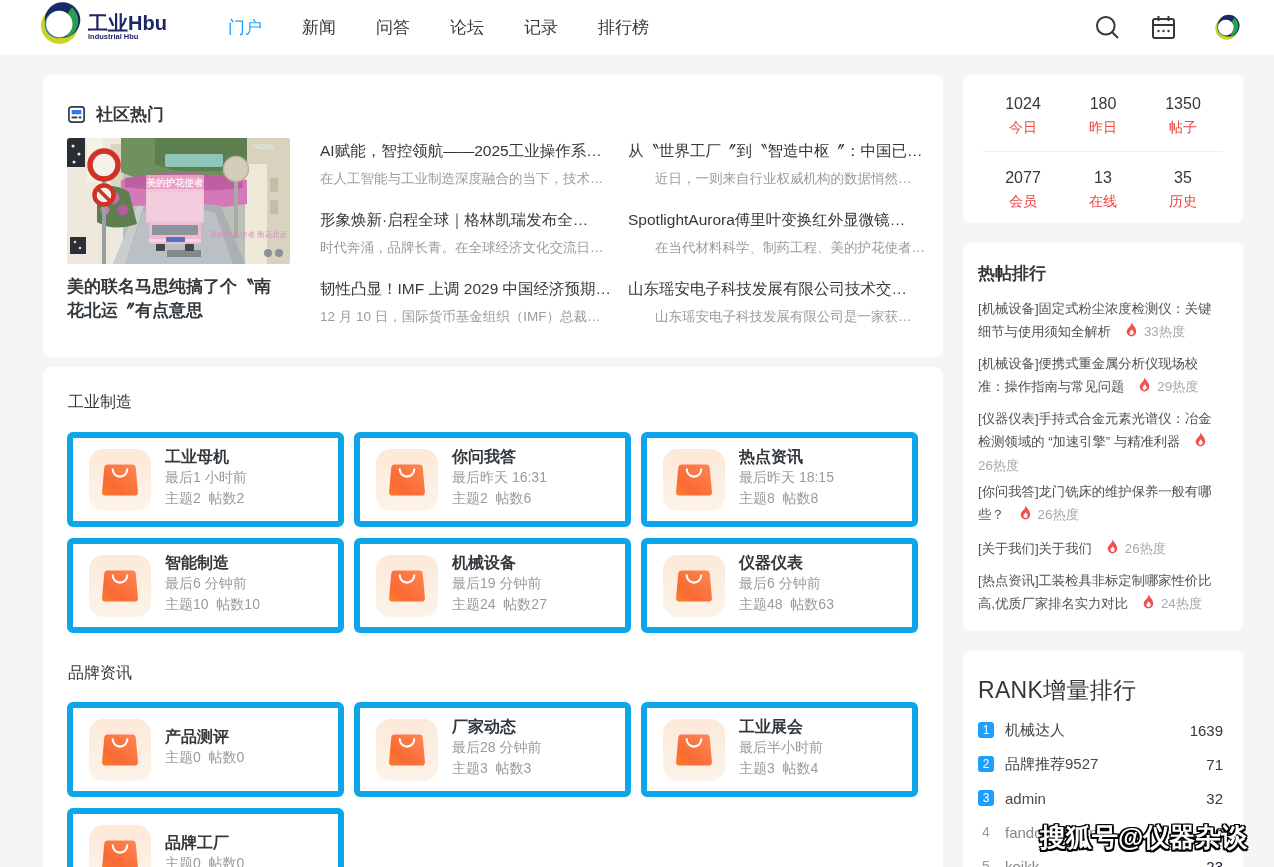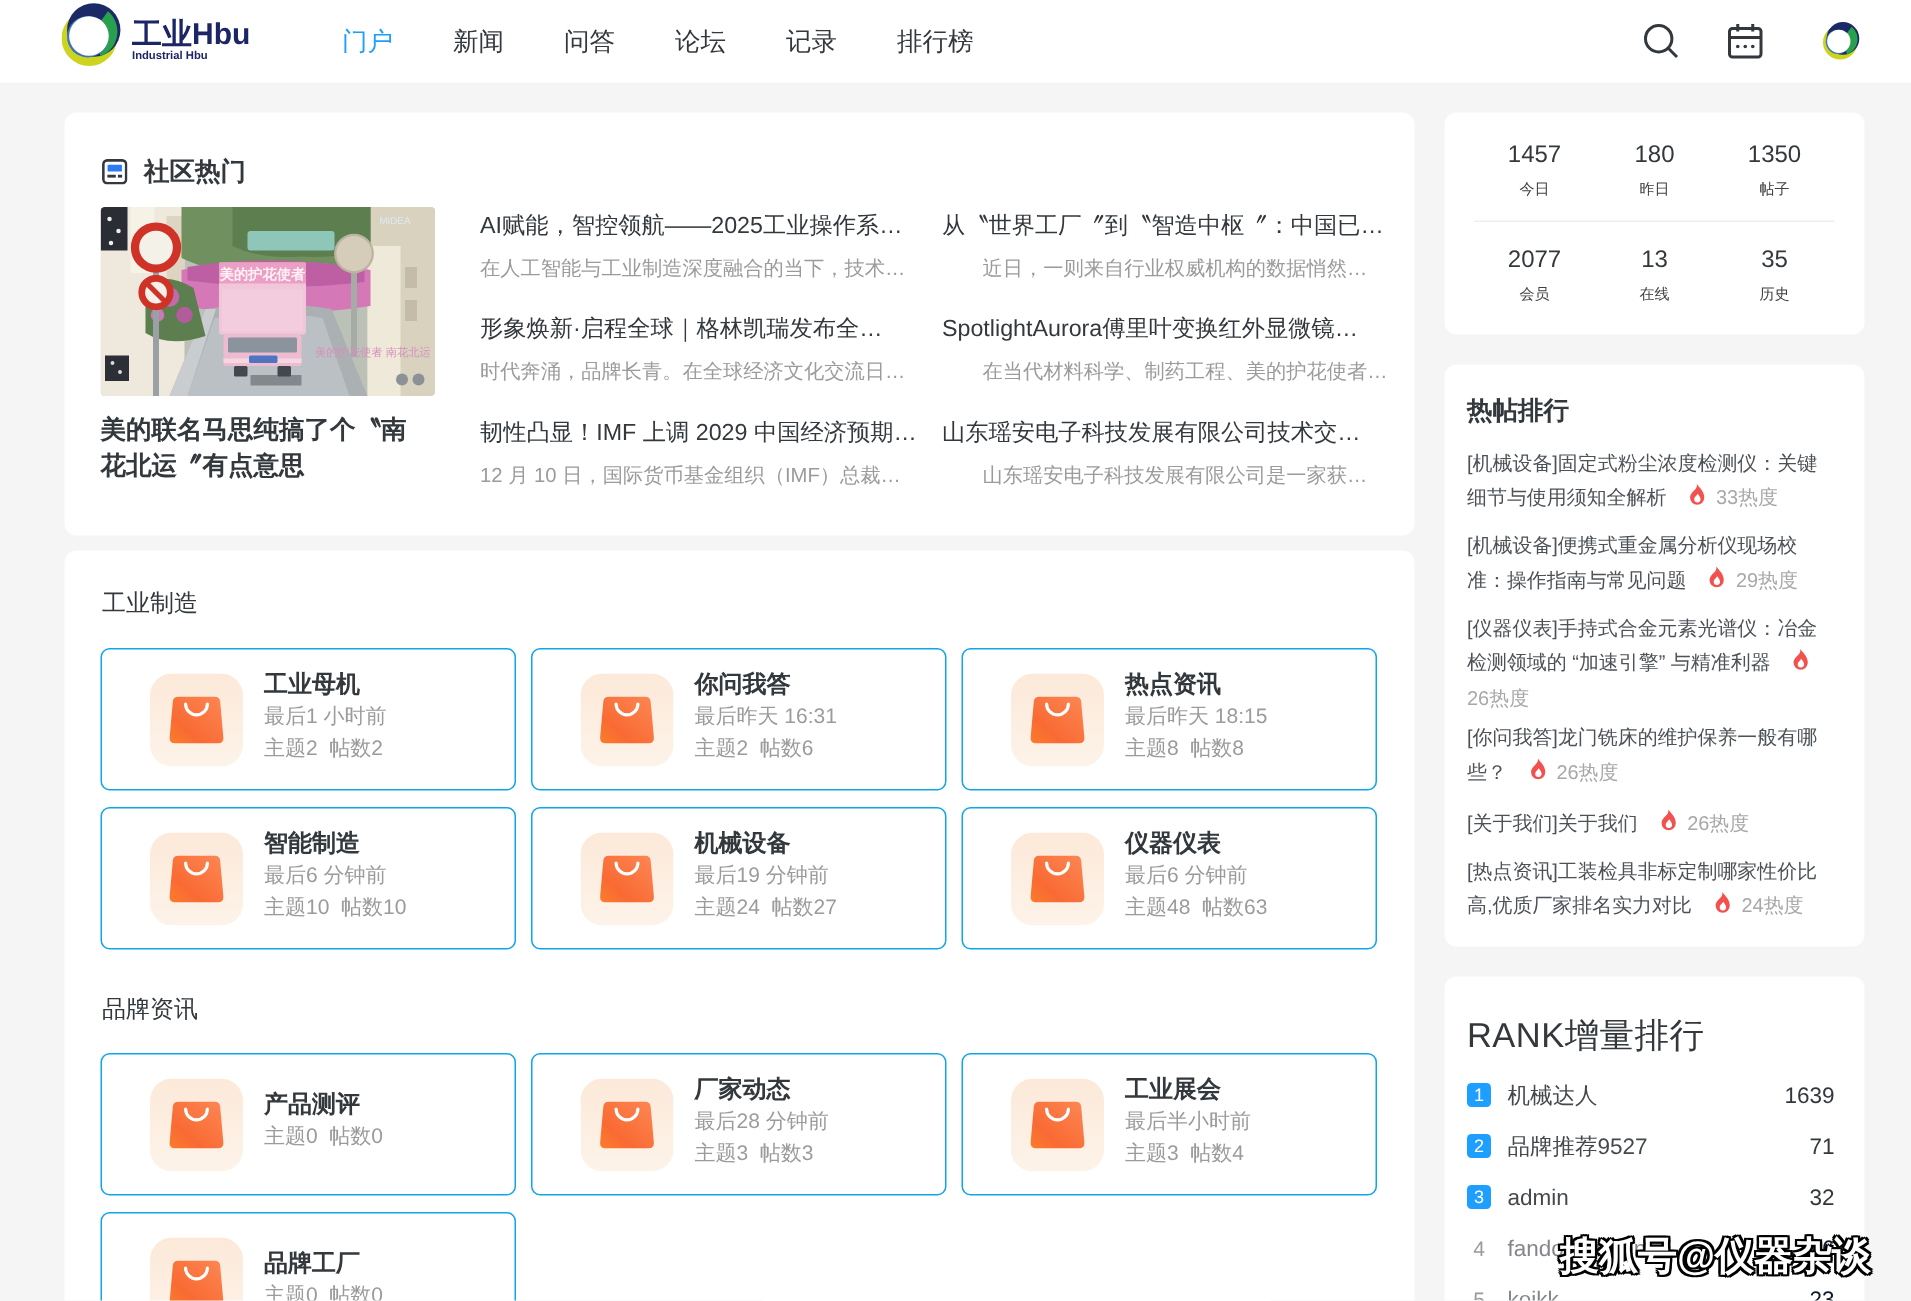--- a/index.html
+++ b/index.html
@@ -30,33 +30,33 @@
 .feat .ft{margin-top:11px;font-size:17px;line-height:23.5px;font-weight:bold;color:#33383d;width:212px;}
 .alist{position:absolute;top:65px;width:296px;}
 .al1{left:277px;}
 .al2{left:585px;}
 .aitem{margin-bottom:21px;}
 .aitem .t{font-size:15.5px;color:#33383d;line-height:22px;white-space:nowrap;overflow:hidden;}
 .aitem .s{font-size:13.5px;color:#9b9b9b;line-height:19px;margin-top:7px;white-space:nowrap;overflow:hidden;}
 
 .stitle{position:absolute;left:25px;font-size:16px;color:#33383d;}
 .fgrid{position:absolute;left:24px;width:852px;display:flex;flex-wrap:wrap;}
-.fcard{width:277px;height:95px;border:1px solid #0ea5e9;border-radius:6px;margin-right:10px;margin-bottom:11px;display:flex;align-items:center;padding-left:32px;background:#fff;}
+.fcard{width:277px;height:95px;border:6px solid #0ea5e9;border-radius:6px;margin-right:10px;margin-bottom:11px;display:flex;align-items:center;padding-left:16px;background:#fff;}
 .fcard:nth-child(3n){margin-right:0;}
 .ficon{width:62px;height:62px;flex:0 0 62px;}
 .finfo{margin-left:14px;position:relative;top:-2px;}
 .finfo .fn{font-size:16px;font-weight:bold;color:#33383d;line-height:20px;}
 .finfo .fl{font-size:14px;color:#9b9b9b;line-height:21px;}
 
 .side{position:absolute;left:963px;top:75px;width:280px;}
 .stats{position:absolute;left:0;top:0;width:280px;height:148px;background:#fff;border-radius:8px;}
 .srow{display:flex;text-align:center;padding-top:20px;padding-left:20px;}
 .srow .c{width:80px;}
 .srow .n{font-size:16px;color:#33383d;}
-.srow .l{font-size:10px;color:#404040;margin-top:6px;}
+.srow .l{font-size:14px;color:#ef4444;margin-top:6px;}
 .sdiv{margin:14px 20px 0 20px;border-top:1px solid #eee;}
 .hot{position:absolute;left:0;top:168px;width:280px;height:388px;background:#fff;border-radius:8px;padding:21px 29px 0 15px;overflow:hidden;}
 .hot h3{font-size:17px;color:#33383d;font-weight:bold;line-height:20px;}
 .hot ul{list-style:none;margin-top:13px;}
 .hot li{font-size:13.3px;color:#4d5257;line-height:23px;margin-bottom:8px;}
 .hot li:nth-child(3){margin-bottom:3px;}
 .hot li:nth-child(4){margin-bottom:10px;}
 .hd{color:#a8a8a8;white-space:nowrap;}
 .flame{display:inline-block;vertical-align:-1px;margin:0 6px 0 14px;}
 .rank{position:absolute;left:0;top:576px;width:280px;height:300px;background:#fff;border-radius:8px;padding:24px 20px 0 15px;}
@@ -340,21 +340,21 @@
           </div>
         </div>
     </div>
   </div>
 </div>
 
 <div class="side">
   <div class="stats">
     <div class="srow">
       <div class="c">
-          <div class="n">1457</div>
+          <div class="n">1024</div>
           <div class="l">今日</div>
         </div>
       <div class="c">
           <div class="n">180</div>
           <div class="l">昨日</div>
         </div>
       <div class="c">
           <div class="n">1350</div>
           <div class="l">帖子</div>
         </div>

